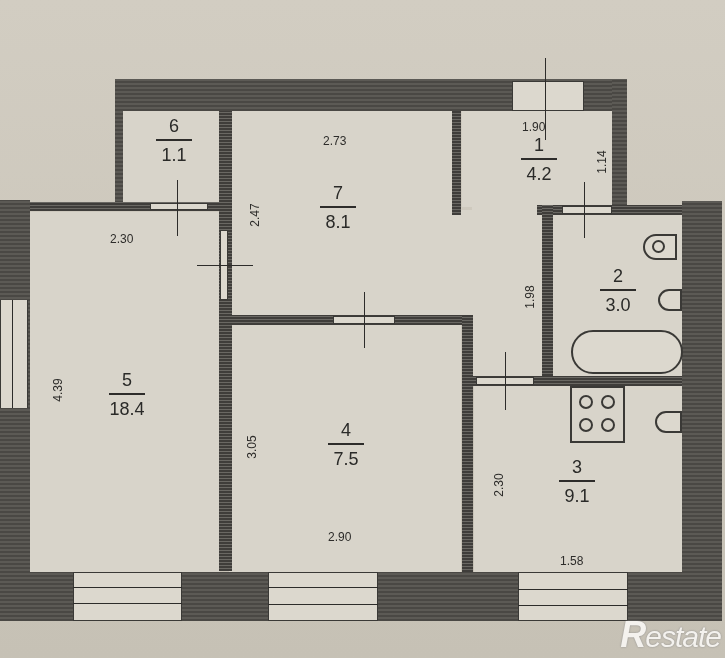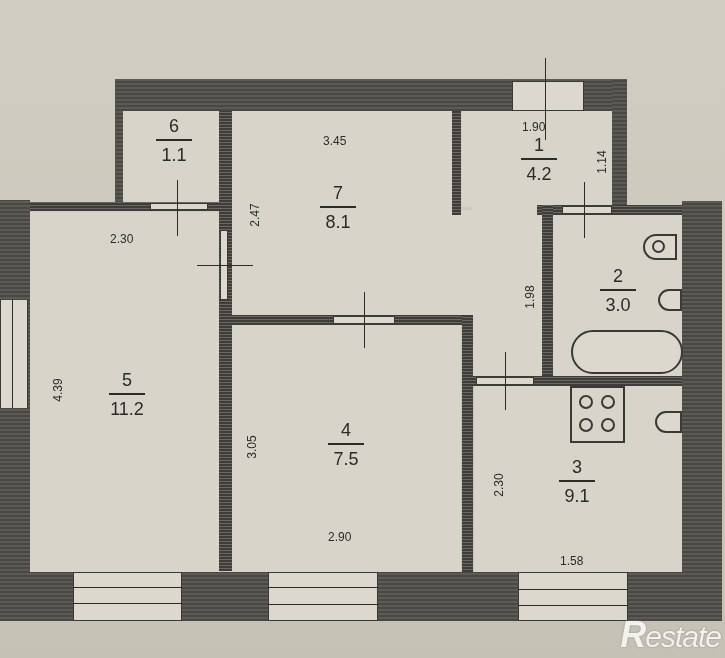--- a/index.html
+++ b/index.html
@@ -118,24 +118,24 @@
     <span>9.1</span>
   </div>
   <div class="label" style="left:316px;top:420px;">
     <span class="num">4</span>
     <span class="bar"></span>
     <span>7.5</span>
   </div>
   <div class="label" style="left:97px;top:370px;">
     <span class="num">5</span>
     <span class="bar"></span>
-    <span>11.2</span>
+    <span>18.4</span>
   </div>
 
-  <div class="dim" style="left:323px;top:134px;">3.45</div>
+  <div class="dim" style="left:323px;top:134px;">2.73</div>
   <div class="dim rot" style="left:243px;top:208px;">2.47</div>
   <div class="dim" style="left:522px;top:120px;">1.90</div>
   <div class="dim rot" style="left:590px;top:155px;">1.14</div>
   <div class="dim rot" style="left:518px;top:290px;">1.98</div>
   <div class="dim" style="left:110px;top:232px;">2.30</div>
   <div class="dim rot" style="left:46px;top:383px;">4.39</div>
   <div class="dim rot" style="left:240px;top:440px;">3.05</div>
   <div class="dim" style="left:328px;top:530px;">2.90</div>
   <div class="dim rot" style="left:487px;top:478px;">2.30</div>
   <div class="dim" style="left:560px;top:554px;">1.58</div>

